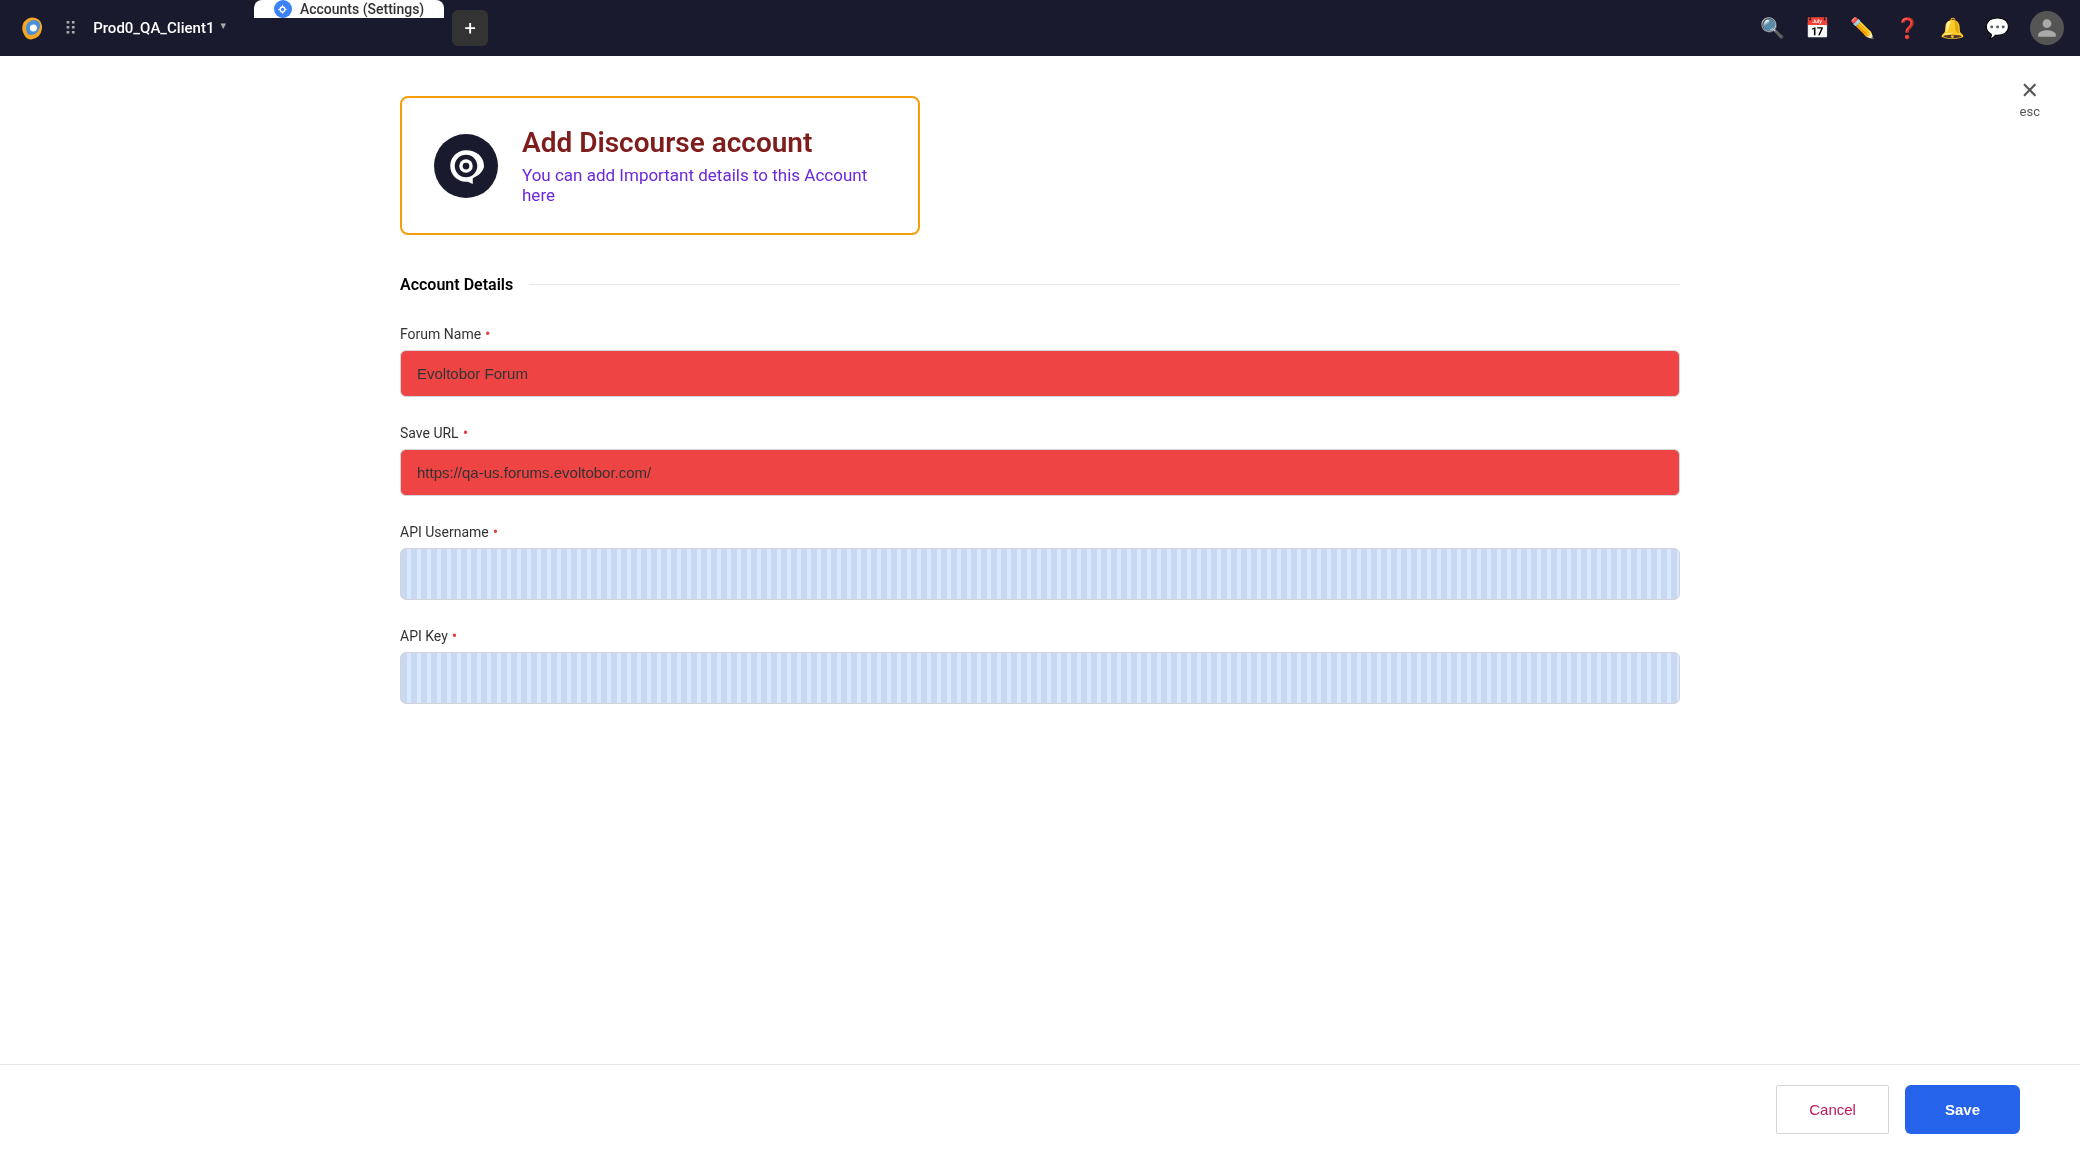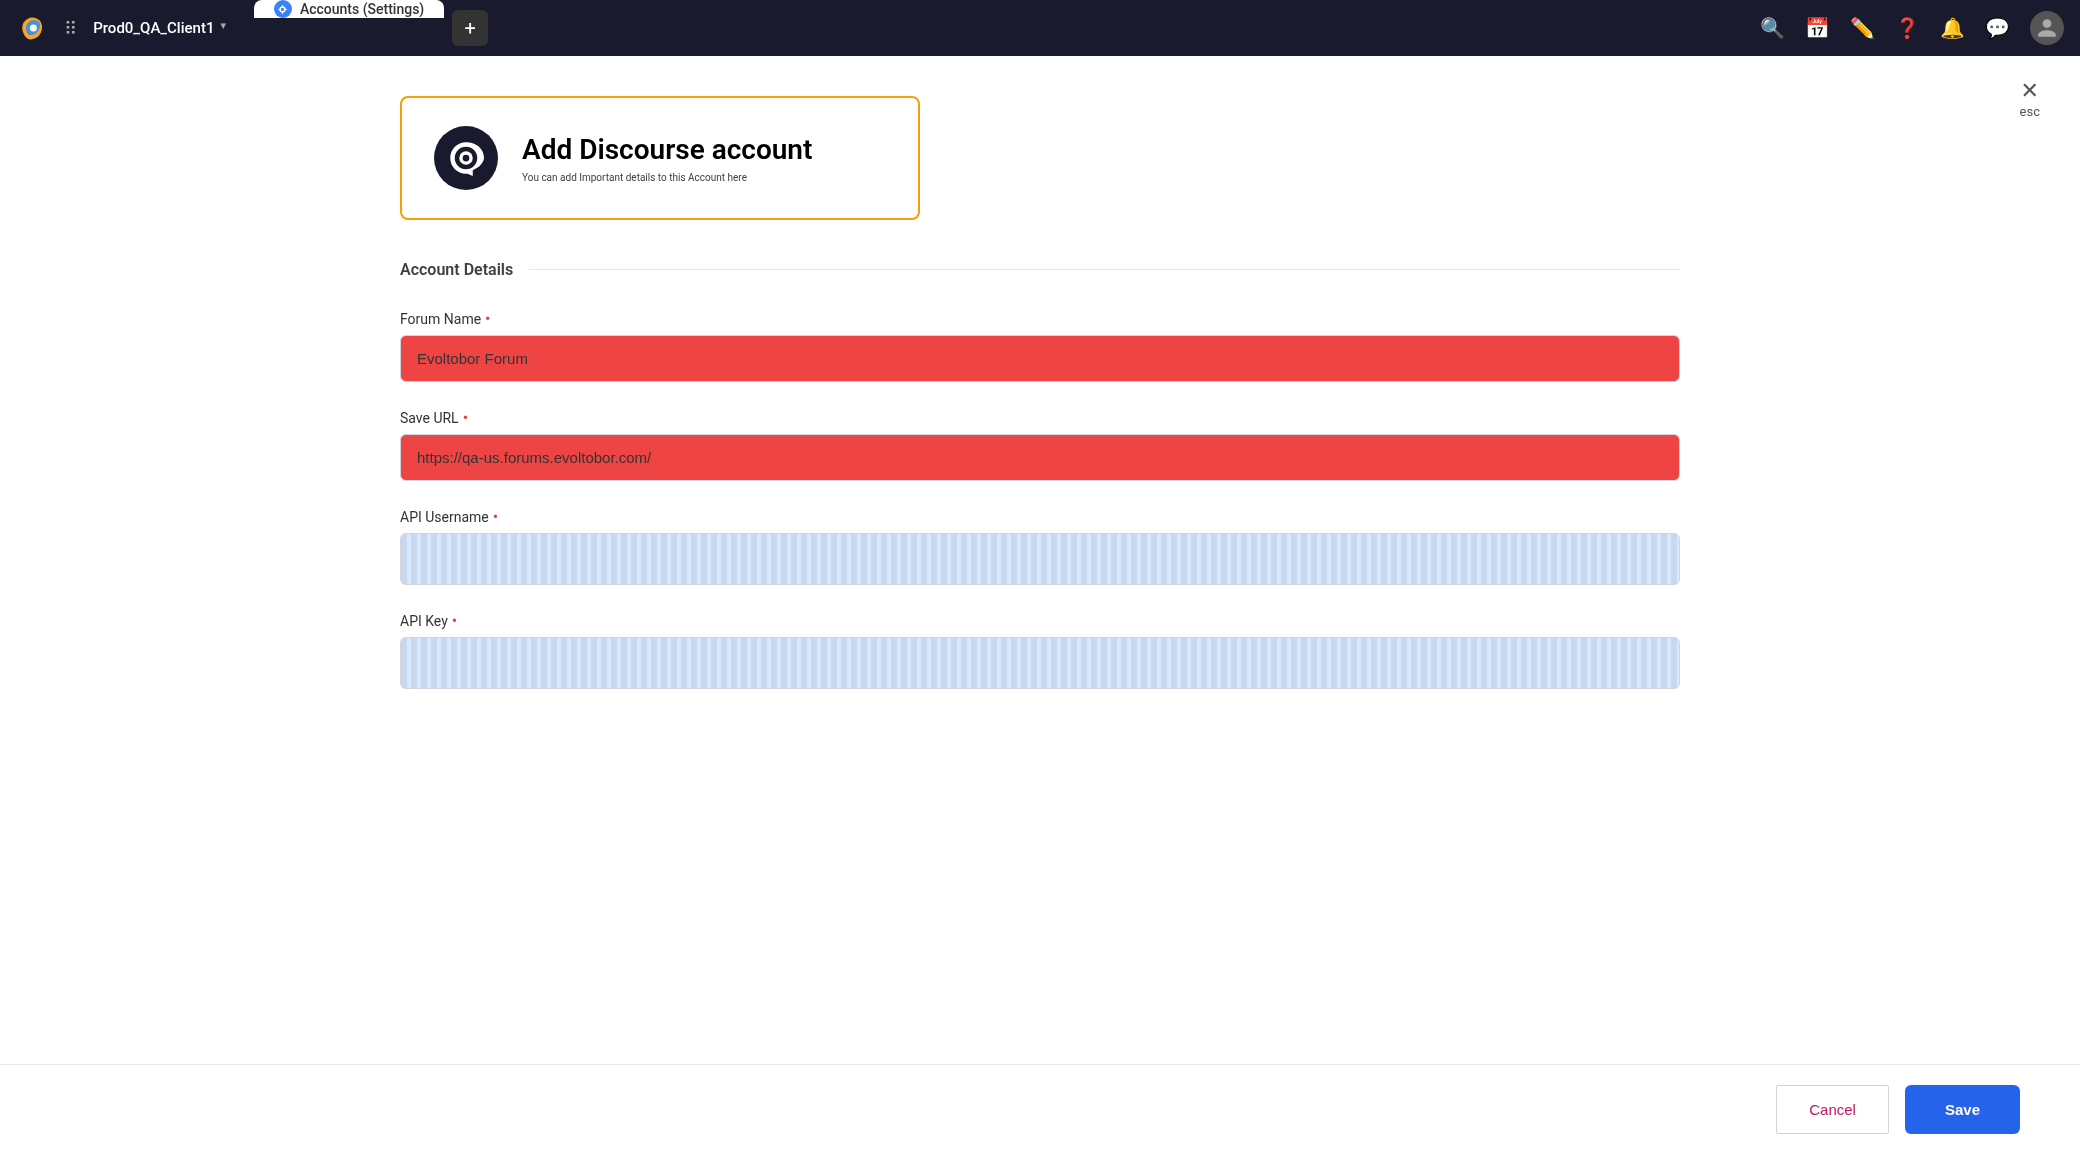--- a/index.html
+++ b/index.html
@@ -186,39 +186,39 @@
     }
     .discourse-icon svg {
       width: 36px;
       height: 36px;
       fill: #fff;
     }
     .header-text-block {}
     .header-title {
       font-size: 28px;
       font-weight: 600;
-      color: #000000;
+      color: #7f1d1d;
       margin-bottom: 6px;
     }
     .header-subtitle {
-      font-size: 10px;
-      color: #404040;
+      font-size: 17px;
+      color: #6d28d9;
     }
 
     
     .section-heading {
       display: flex;
       align-items: center;
       gap: 16px;
       margin-bottom: 32px;
     }
     .section-heading-text {
       font-size: 16px;
       font-weight: 600;
-      color: #404040;
+      color: #000000;
       white-space: nowrap;
     }
     .section-heading-line {
       flex: 1;
       height: 1px;
       background: #e5e7eb;
     }
 
     
     .form-group {

